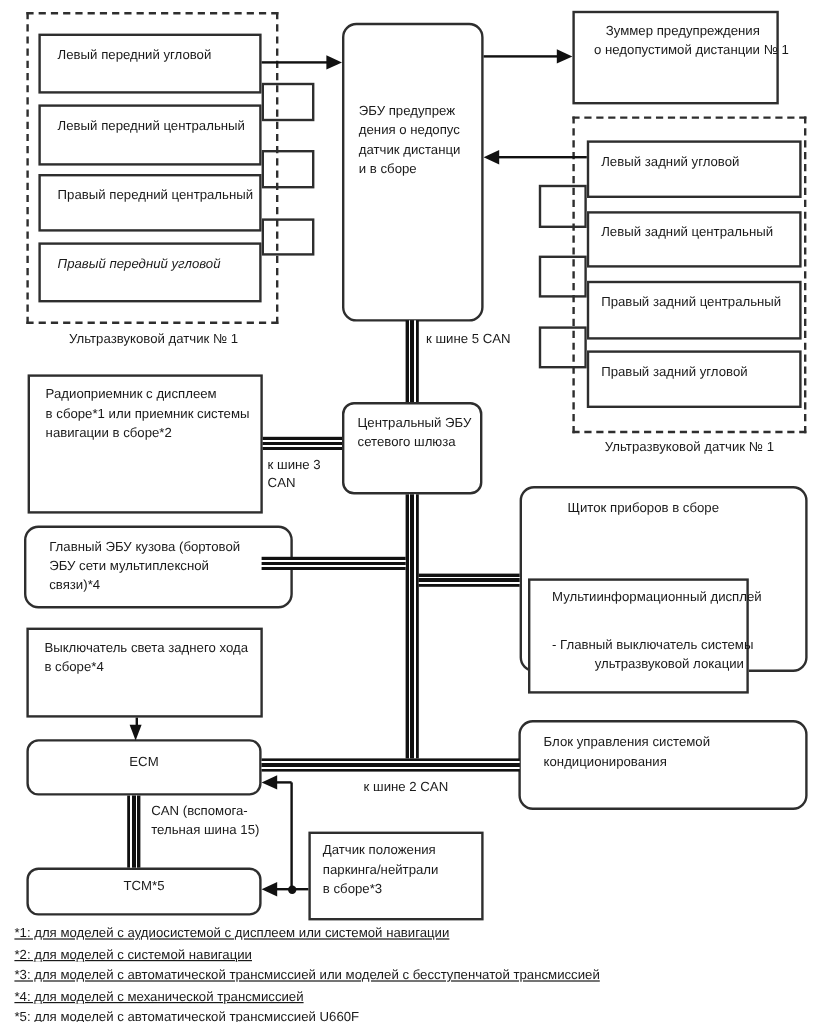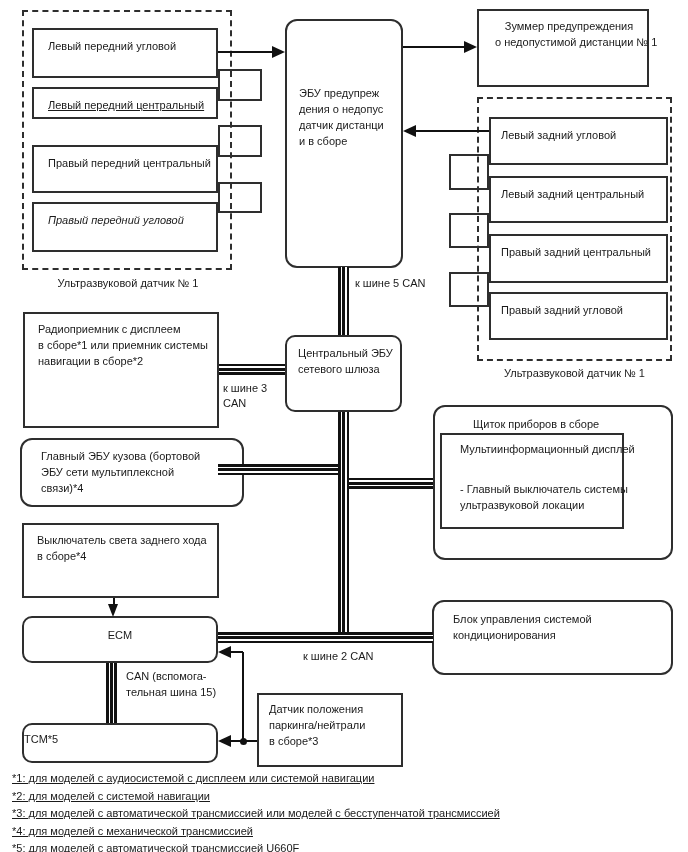--- a/index.html
+++ b/index.html
@@ -32,21 +32,21 @@
 
 <div id="stage">
 
   <div class="dash" style="left:22px;top:10px;width:210px;height:260px;"></div>
   <div class="brk" style="left:218px;top:69px;width:44px;height:32px;"></div>
   <div class="brk" style="left:218px;top:125px;width:44px;height:32px;"></div>
   <div class="brk" style="left:218px;top:182px;width:44px;height:31px;"></div>
   <div class="box" style="left:32px;top:28px;width:186px;height:50px;padding:8px 6px 0 14px;">
     <div class="tl">Левый передний угловой</div>
   </div>
-  <div class="box" style="left:32px;top:87px;width:186px;height:32px;padding:8px 4px 0 14px;text-decoration:underline;">
+  <div class="box" style="left:32px;top:87px;width:186px;height:51px;padding:8px 4px 0 14px;">
     <div class="tl">Левый передний центральный</div>
   </div>
   <div class="box" style="left:32px;top:145px;width:186px;height:48px;padding:8px 4px 0 14px;">
     <div class="tl">Правый передний центральный</div>
   </div>
   <div class="box" style="left:32px;top:202px;width:186px;height:50px;padding:8px 6px 0 14px;font-style:italic;">
     <div class="tl">Правый передний угловой</div>
   </div>
   <div class="cap" style="left:22px;top:277px;width:212px;">Ультразвуковой датчик № 1</div>
 
@@ -117,21 +117,21 @@
     <div class="tl">Главный ЭБУ кузова (бортовой</div>
     <div class="tl">ЭБУ сети мультиплексной</div>
     <div class="tl">связи)*4</div>
   </div>
 
   <div class="bus-h" style="left:349px;top:478px;width:84px;"></div>
 
   <div class="box rbox" style="left:433px;top:405px;width:240px;height:155px;">
     <div class="tl" style="padding:9px 0 0 38px;">Щиток приборов в сборе</div>
   </div>
-  <div class="box" style="left:440px;top:433px;width:184px;height:96px;padding:6px 2px 0 18px;z-index:3;">
+  <div class="box" style="left:440px;top:482px;width:184px;height:96px;padding:6px 2px 0 18px;z-index:3;text-align:right;">
     <div class="tl">Мультиинформационный дисплей</div>
     <div class="tl" style="margin-top:24px;">- Главный выключатель системы</div>
     <div class="tl">ультразвуковой локации</div>
   </div>
 
   <div class="box" style="left:22px;top:523px;width:197px;height:75px;padding:7px 2px 0 13px;">
     <div class="tl">Выключатель света заднего хода</div>
     <div class="tl">в сборе*4</div>
   </div>
 
@@ -149,21 +149,21 @@
     <div class="tl">Блок управления системой</div>
     <div class="tl">кондиционирования</div>
   </div>
 
   <div class="bus-v" style="left:106px;top:663px;height:60px;"></div>
   <div class="lbl" style="left:126px;top:668px;line-height:16px;">
     <div>CAN (вспомога-</div>
     <div>тельная шина 15)</div>
   </div>
 
-  <div class="box rbox" style="left:22px;top:723px;width:196px;height:40px;border-radius:10px;padding-top:6px;">
+  <div class="box rbox" style="left:22px;top:723px;width:196px;height:40px;border-radius:10px;text-align:center;padding-top:6px;">
     <div class="tl">TCM*5</div>
   </div>
 
   <div class="box" style="left:257px;top:693px;width:146px;height:74px;padding:6px 2px 0 10px;">
     <div class="tl">Датчик положения</div>
     <div class="tl">паркинга/нейтрали</div>
     <div class="tl">в сборе*3</div>
   </div>
 
   <div class="line" style="left:229px;top:740px;width:28px;height:2px;"></div>

